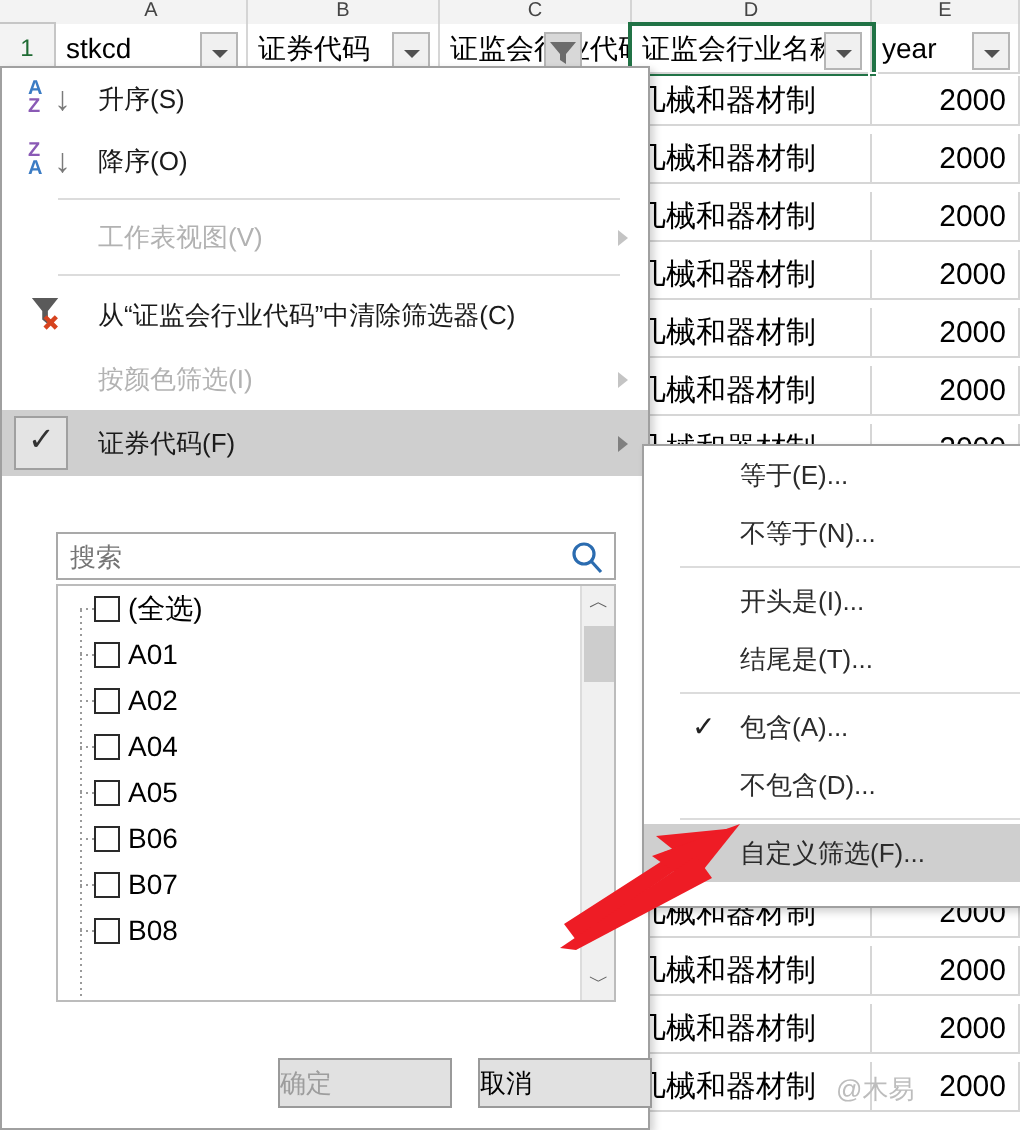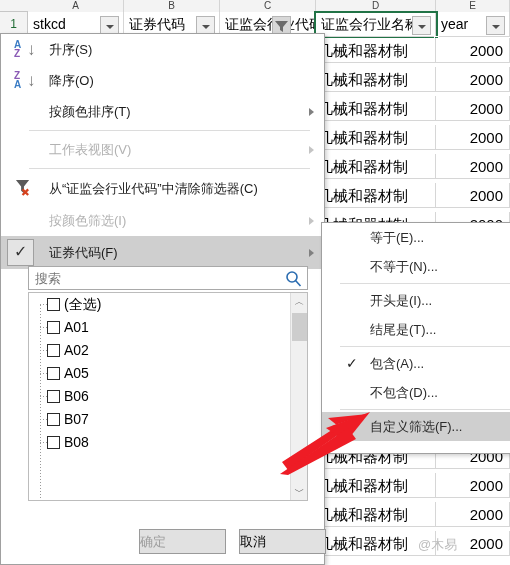--- a/index.html
+++ b/index.html
@@ -208,24 +208,20 @@
     <span>升序(S)</span>
   </div>
 
   <div class="mi">
     <span class="sortico">
       <span class="l2">Z</span><br><span class="l1">A</span><span class="ar">↓</span>
     </span>
     <span>降序(O)</span>
   </div>
 
-  <div class="mi">
-    <span>按颜色排序(T)</span>
-    <span class="arrow"></span>
-  </div>
 
   <div class="sep"></div>
 
   <div class="mi dis">
     <span>工作表视图(V)</span>
     <span class="arrow"></span>
   </div>
 
   <div class="sep"></div>
 
@@ -255,20 +251,21 @@
       <line x1="10.5" y1="10.5" x2="15.5" y2="16" stroke="#2b6cb0" stroke-width="1.6"></line>
     </svg>
   </div>
 
   <div class="listbox" style="top:258px;">
     <div class="tree-v" style="top:12px;height:196px;"></div>
     <div id="listrows">
         <div class="lrow"><span class="tree-h"></span><span class="cb"></span><span>(全选)</span></div>
         <div class="lrow"><span class="tree-h"></span><span class="cb"></span><span>A01</span></div>
         <div class="lrow"><span class="tree-h"></span><span class="cb"></span><span>A02</span></div>
+        <div class="lrow"><span class="tree-h"></span><span class="cb"></span><span>A04</span></div>
         <div class="lrow"><span class="tree-h"></span><span class="cb"></span><span>A05</span></div>
         <div class="lrow"><span class="tree-h"></span><span class="cb"></span><span>B06</span></div>
         <div class="lrow"><span class="tree-h"></span><span class="cb"></span><span>B07</span></div>
         <div class="lrow"><span class="tree-h"></span><span class="cb"></span><span>B08</span></div>
         <div class="lrow"></div>
       </div>
     <div class="vscroll">
       <div class="arrowbtn up">︿</div>
       <div class="thumb"></div>
       <div class="arrowbtn down">﹀</div>

